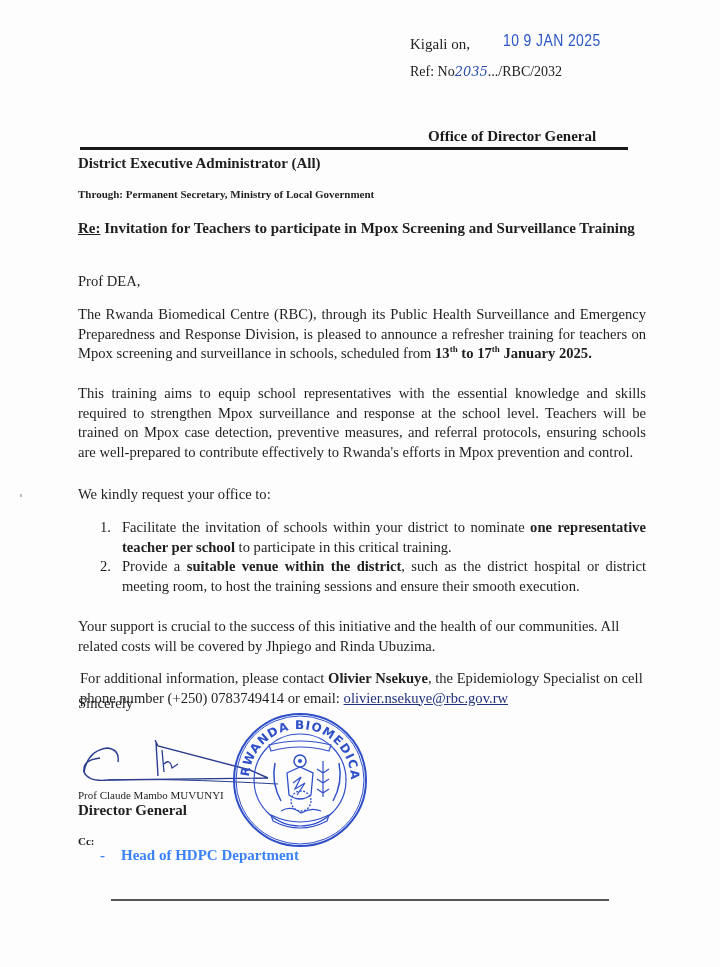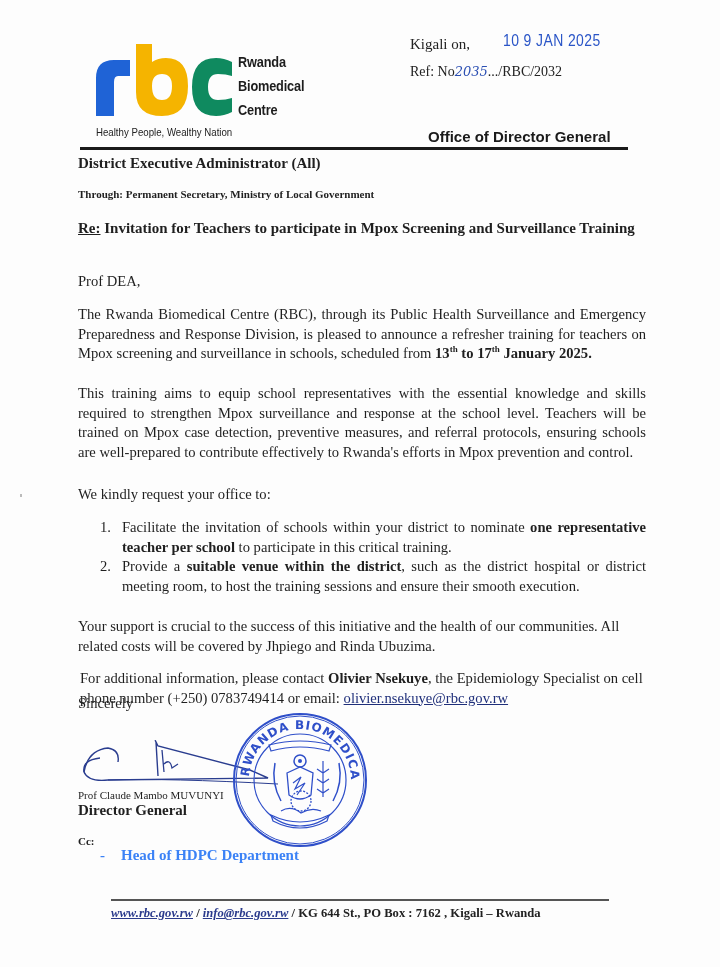--- a/index.html
+++ b/index.html
@@ -13,21 +13,21 @@
     .logo-mark { position: absolute; left: 0; top: 0; width: 140px; height: 76px; }
     .logo-text { position: absolute; left: 144px; top: 8px; font-family: "Liberation Sans", sans-serif; font-size: 14.5px; line-height: 24px; color: #1d1d1d; font-weight: bold; letter-spacing: -0.2px; transform: scaleX(0.88); transform-origin: left top; }
     .logo-tagline { position: absolute; left: 2px; top: 84px; font-family: "Liberation Sans", sans-serif; font-size: 10.5px; color: #222; white-space: nowrap; transform: scaleX(0.92); transform-origin: left top; }
 
     
     .kigali { position: absolute; left: 410px; top: 36px; font-size: 15px; font-family: "Liberation Serif", serif; color: #222; }
     .date-stamp { position: absolute; left: 503px; top: 31px; font-family: "Liberation Sans", sans-serif; font-size: 17px; color: #2a55c7; font-weight: normal; transform: scaleX(0.82); transform-origin: left top; letter-spacing: 0.5px; }
     .ref { position: absolute; left: 410px; top: 64px; font-size: 14px; font-family: "Liberation Serif", serif; color: #222; white-space: nowrap; }
     .ref .hand { font-family: "DejaVu Serif", serif; font-style: italic; color: #2b4fb3; font-size: 13px; }
 
-    .office { position: absolute; left: 428px; top: 128px; font-size: 15px; font-family: Liberation Sans, sans-serif; font-weight: bold; color: #1a1a1a; text-align: center; }
+    .office { position: absolute; left: 428px; top: 128px; font-size: 15px; font-family: Liberation Serif, serif; font-weight: bold; color: #1a1a1a; text-align: center; }
     .header-rule { position: absolute; left: 80px; top: 147px; width: 548px; height: 3px; background: #1a1a1a; }
 
     
     .block { position: absolute; left: 78px; width: 568px; font-family: "Liberation Serif", serif; font-size: 14.6px; line-height: 19.6px; color: #1f1f1f; }
     .bold { font-weight: bold; }
     .justify { text-align: justify; }
     .u { text-decoration: underline; }
     sup { font-size: 9px; line-height: 0; }
 
     .to-line { top: 154px; font-weight: bold; font-size: 15px; }
@@ -66,36 +66,20 @@
     .footer { position: absolute; left: 111px; top: 906px; width: 510px; font-family: "Liberation Serif", serif; font-size: 12.6px; font-weight: bold; color: #222; white-space: nowrap; }
     .footer .link { color: #2a3a8c; font-style: italic; text-decoration: underline; }
 
     .margin-tick { position: absolute; left: 20px; top: 494px; width: 2px; height: 3px; background: #bbb; }
   </style>
 </head>
 <body>
 
 <div class="page">
 
-  <div class="logo">
-    <svg class="logo-mark" viewBox="0 0 140 76" xmlns="http://www.w3.org/2000/svg">
-
-      <path d="M2 74 L2 36 Q2 18 20 18 L36 18 L36 34 L24 34 Q20 34 20 40 L20 74 Z" fill="#1f63d6"></path>
-
-      <path d="M42 2 L58 2 L58 20 Q64 16 72 16 Q94 16 94 44 Q94 74 68 74 Q42 74 42 50 Z M58 44 Q58 58 68 58 Q78 58 78 44 Q78 32 68 32 Q58 32 58 44 Z" fill="#f5b400" fill-rule="evenodd"></path>
-
-      <path d="M138 20 Q130 16 122 16 Q98 16 98 45 Q98 74 122 74 Q130 74 138 70 L138 56 Q132 58 124 58 Q114 58 114 45 Q114 32 124 32 Q132 32 138 34 Z" fill="#0f8a5f"></path>
-    </svg>
-    <div class="logo-text">
-      <div>Rwanda</div>
-      <div>Biomedical</div>
-      <div>Centre</div>
-    </div>
-    <div class="logo-tagline">Healthy People, Wealthy Nation</div>
-  </div>
 
   <div class="kigali">Kigali on,</div>
   <div class="date-stamp">10 9 JAN 2025</div>
   <div class="ref">
     <span>Ref: No</span><span class="hand">2035</span><span>.../RBC/2032</span>
   </div>
   <div class="office">Office of Director General</div>
   <div class="header-rule"></div>
 
   <div class="block to-line">District Executive Administrator (All)</div>
@@ -166,18 +150,15 @@
 
   <div class="block signer-name">Prof Claude Mambo MUVUNYI</div>
   <div class="block signer-title">Director General</div>
 
   <div class="block cc-label">Cc:</div>
   <div class="cc-item">
     <span class="cc-dash">-</span><span>Head of HDPC Department</span>
   </div>
 
   <div class="footer-rule"></div>
-  <div class="footer">
-    <span class="link">www.rbc.gov.rw</span><span> / </span><span class="link">info@rbc.gov.rw</span><span> / </span><span>KG 644 St., PO Box : 7162 , Kigali – Rwanda</span>
-  </div>
 
   <div class="margin-tick"></div>
 </div>
 
 </body></html>

